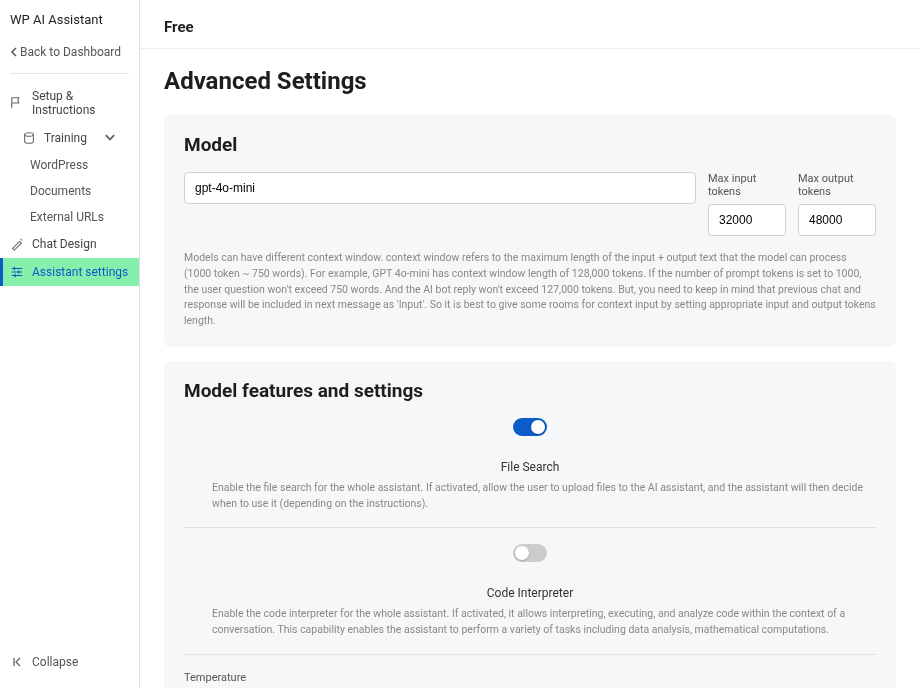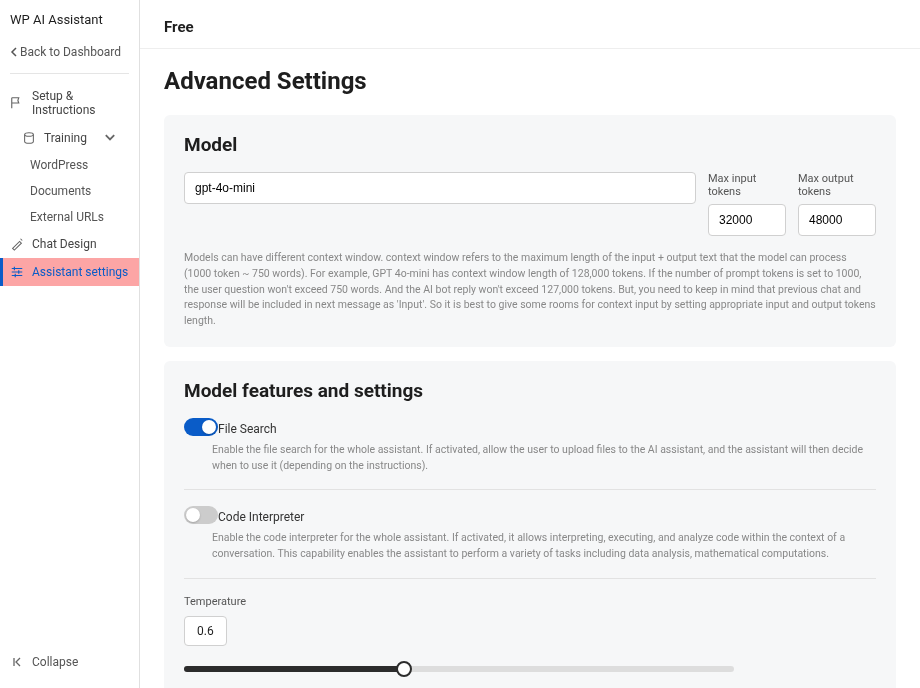--- a/index.html
+++ b/index.html
@@ -8,37 +8,37 @@
 .sidebar { width: 140px; border-right: 1px solid #e0e0e0; padding: 12px 0; display: flex; flex-direction: column; position: relative; }
 .sidebar-title { font-weight: 400; font-size: 13px; padding: 0 10px 12px; }
 .back-link { display: flex; align-items: center; gap: 0; padding: 6px 10px; color: #555; font-size: 12px; }
 .back-link svg { width: 10px; height: 10px; }
 .divider { height: 1px; background: #e5e5e5; margin: 8px 10px; }
 .nav-item { display: flex; align-items: center; gap: 8px; padding: 7px 10px; color: #444; font-size: 12px; cursor: pointer; }
 .nav-item svg { width: 14px; height: 14px; flex-shrink: 0; }
 .nav-item.has-chevron { justify-content: center; gap: 16px; }
 .nav-item.has-chevron .li-left { display: flex; align-items: center; gap: 8px; }
 .nav-sub { padding: 6px 10px 6px 30px; color: #555; font-size: 12px; cursor: pointer; }
-.nav-item.active { background: #fca5a5; color: #0a5cc8; border-left: 3px solid #0a5cc8; padding-left: 7px; gap: 8px; }
+.nav-item.active { background: #86efac; color: #0a5cc8; border-left: 3px solid #0a5cc8; padding-left: 7px; gap: 8px; }
 .collapse { position: absolute; bottom: 12px; left: 0; display: flex; align-items: center; gap: 8px; padding: 7px 12px; color: #555; font-size: 12px; cursor: pointer; }
 .collapse svg { width: 12px; height: 12px; }
 .main { flex: 1; overflow-y: auto; }
 .top-bar { padding: 18px 24px 12px; font-weight: 700; font-size: 15px; }
 .content { padding: 0 24px 24px; border-top: 1px solid #eee; }
 .page-title { font-size: 24px; font-weight: 700; padding: 18px 0 20px; }
 .card { background: #f6f7f8; border-radius: 6px; padding: 18px 20px; margin-bottom: 14px; }
 .card h3 { font-size: 19px; font-weight: 700; margin-bottom: 16px; }
 .field-row { display: flex; gap: 12px; margin-bottom: 14px; }
 .field { display: flex; flex-direction: column; gap: 6px; }
 .field label { font-size: 11px; color: #555; }
 .field.model { flex: 1; }
 .field.tokens { width: 78px; }
 input[type=text] { border: 1px solid #d0d0d0; border-radius: 4px; padding: 8px 10px; font-size: 12px; background: #fff; width: 100%; }
 .help { font-size: 10.5px; color: #888; line-height: 1.5; }
-.feature-row { display: flex; align-items: flex-end; gap: 0; margin: 10px 0 6px; }
+.feature-row { display: flex; align-items: center; gap: 24px; margin: 10px 0 6px; flex-direction: column; }
 .toggle { width: 34px; height: 18px; border-radius: 10px; background: #ccc; position: relative; cursor: pointer; }
 .toggle.on { background: #0a5cc8; }
 .toggle .knob { position: absolute; width: 14px; height: 14px; border-radius: 50%; background: #fff; top: 2px; left: 2px; box-shadow: 0 1px 2px rgba(0,0,0,0.2); }
 .toggle.on .knob { left: 18px; }
 .feature-label { font-size: 12px; color: #333; }
 .feature-help { font-size: 10.5px; color: #888; line-height: 1.5; margin-bottom: 12px; margin-left: 28px; }
 .sep { height: 1px; background: #e2e2e2; margin: 16px 0; }
 .temp-box { display: inline-block; border: 1px solid #d0d0d0; border-radius: 4px; padding: 7px 12px; background: #fff; font-size: 12px; margin: 8px 0 14px; }
 .slider-wrap { position: relative; height: 18px; margin-bottom: 14px; width: 550px; }
 .slider-track { position: absolute; top: 6px; left: 0; right: 0; height: 6px; background: #ddd; border-radius: 4px; }

